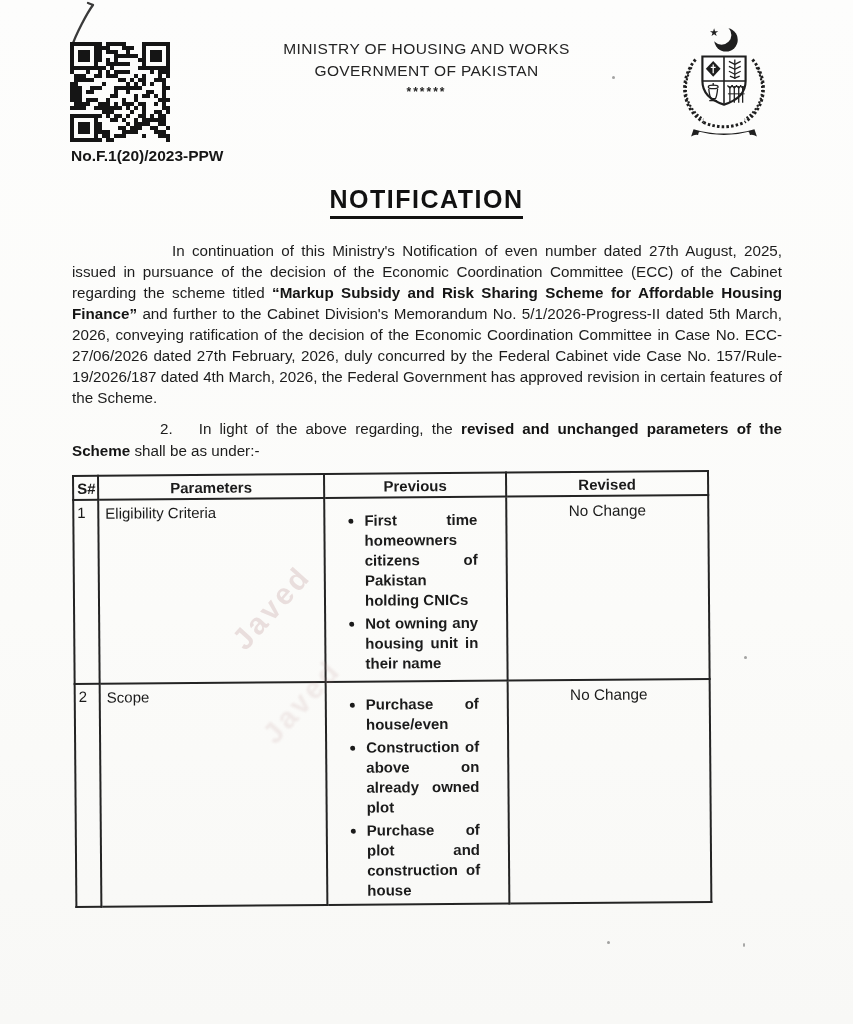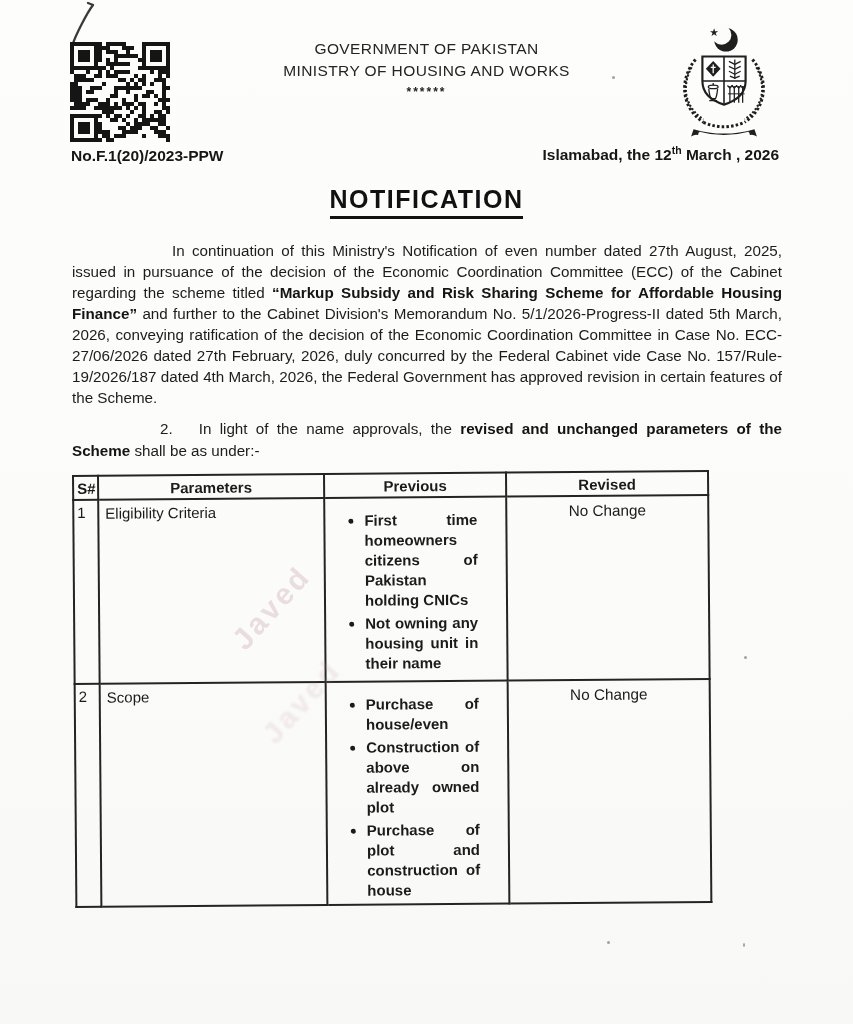--- a/index.html
+++ b/index.html
@@ -420,22 +420,22 @@
       <div style="left: 16px; top: 96px;"></div>
       <div style="left: 20px; top: 96px;"></div>
       <div style="left: 24px; top: 96px;"></div>
       <div style="left: 28px; top: 96px;"></div>
       <div style="left: 36px; top: 96px;"></div>
       <div style="left: 40px; top: 96px;"></div>
       <div style="left: 96px; top: 96px;"></div>
     </div>
 
   <div class="hdr-center">
+    <div class="hdr-line">MINISTRY OF HOUSING AND WORKS</div>
     <div class="hdr-line">GOVERNMENT OF PAKISTAN</div>
-    <div class="hdr-line">MINISTRY OF HOUSING AND WORKS</div>
     <div class="hdr-stars">******</div>
   </div>
 
   <svg class="emblem" viewBox="0 0 110 124">
     <circle cx="57" cy="16" r="12" fill="#1f1f1f"></circle>
     <circle cx="52.5" cy="11" r="10" fill="#fcfcfb"></circle>
     <text x="45" y="12" font-size="11" text-anchor="middle" fill="#1f1f1f">★</text>
     <path d="M33,33 h44 v25 c0,13 -9,20 -22,24 c-13,-4 -22,-11 -22,-24 z" fill="#fff" stroke="#1f1f1f" stroke-width="2.2"></path>
     <path d="M55,33 v48 M33,58 h44" stroke="#1f1f1f" stroke-width="1.6" fill="none"></path>
     <polygon points="44,37.5 51.5,45.5 44,53.5 36.5,45.5" fill="#1f1f1f"></polygon>
@@ -459,29 +459,28 @@
       <path d="M22,44 C12,62 14,84 34,97" stroke-width="2.2" stroke-dasharray="2,2"></path>
       <path d="M84,36 C100,55 100,84 76,100" stroke-width="3" stroke-dasharray="2.6,2.2"></path>
       <path d="M88,44 C98,62 96,84 76,97" stroke-width="2.2" stroke-dasharray="2,2"></path>
       <path d="M34,100 Q55,109 76,100" stroke-width="3" stroke-dasharray="2.6,2.2"></path>
     </g>
     <path d="M24,107 q31,9 62,0 l2.5,7.5 q-4,-2.5 -7,-1.5 l-1.5,-3.5 q-25,7 -50,0 l-1.5,3.5 q-3,-1 -7,1.5 z" fill="#1f1f1f"></path>
     <path d="M29,111 q26,6.5 52,0" stroke="#fff" stroke-width="1" fill="none" stroke-dasharray="2,1.6"></path>
   </svg>
 
   <div class="ref-number">No.F.1(20)/2023-PPW</div>
-  <div class="date-line"><span>Islamabad, the 12</span><sup>th</sup><span> March , 2026</span></div>
 
   <div class="title-wrap">
     <span>NOTIFICATION</span>
   </div>
 
   <p class="para1"><span>In continuation of this Ministry's Notification of even number dated 27th August, 2025, issued in pursuance of the decision of the Economic Coordination Committee (ECC) of the Cabinet regarding the scheme titled </span><b>“Markup Subsidy and Risk Sharing Scheme for Affordable Housing Finance”</b><span> and further to the Cabinet Division's Memorandum No. 5/1/2026-Progress-II dated 5th March, 2026, conveying ratification of the decision of the Economic Coordination Committee in Case No. ECC-27/06/2026 dated 27th February, 2026, duly concurred by the Federal Cabinet vide Case No. 157/Rule-19/2026/187 dated 4th March, 2026, the Federal Government has approved revision in certain features of the Scheme.</span></p>
 
-  <p class="para2"><span class="pnum">2.</span><span class="pgap"></span><span>In light of the name approvals, the </span><b>revised and unchanged parameters of the Scheme</b><span> shall be as under:-</span></p>
+  <p class="para2"><span class="pnum">2.</span><span class="pgap"></span><span>In light of the above regarding, the </span><b>revised and unchanged parameters of the Scheme</b><span> shall be as under:-</span></p>
 
   <table class="ptable">
     <colgroup>
         <col style="width:25px">
         <col style="width:226px">
         <col style="width:182px">
         <col style="width:202px">
       </colgroup>
     <thead>
       <tr>

